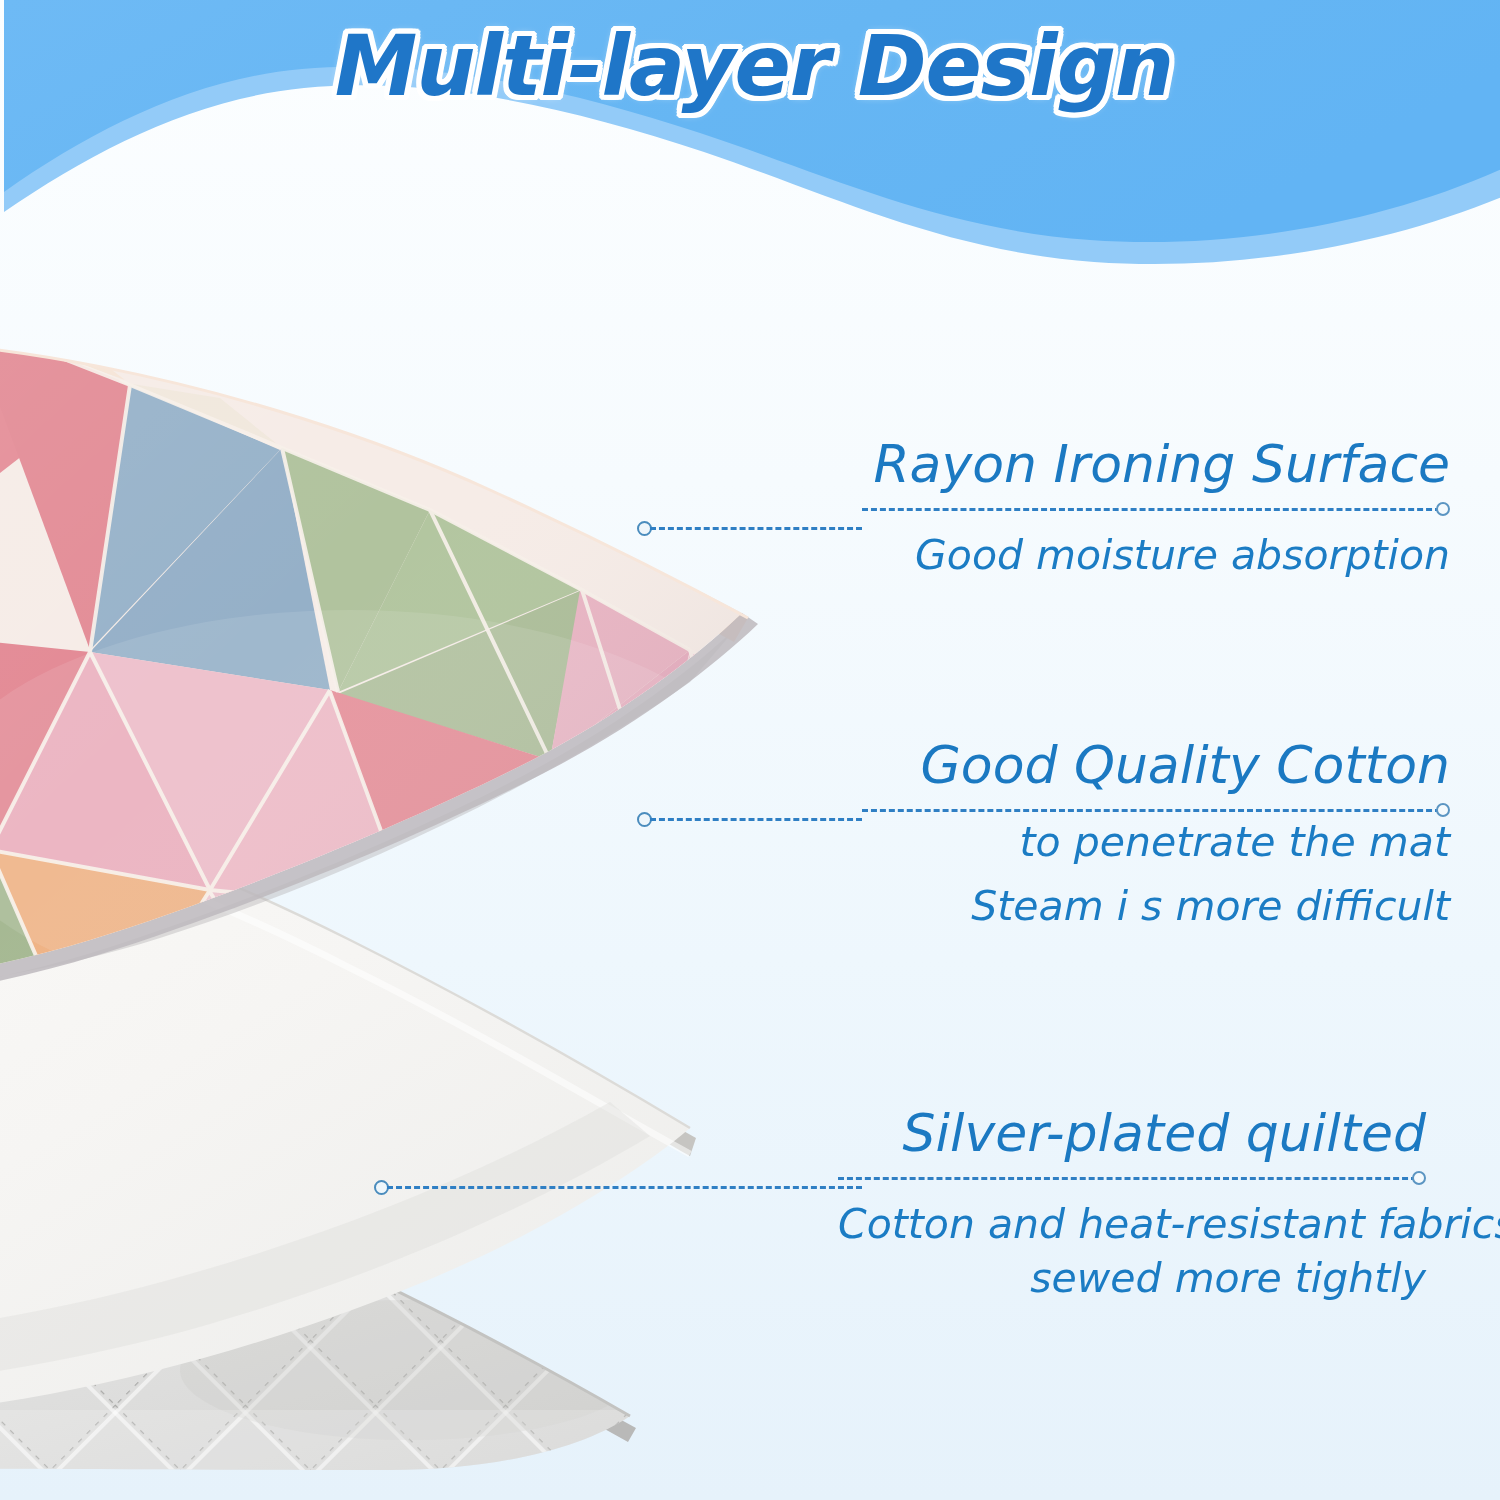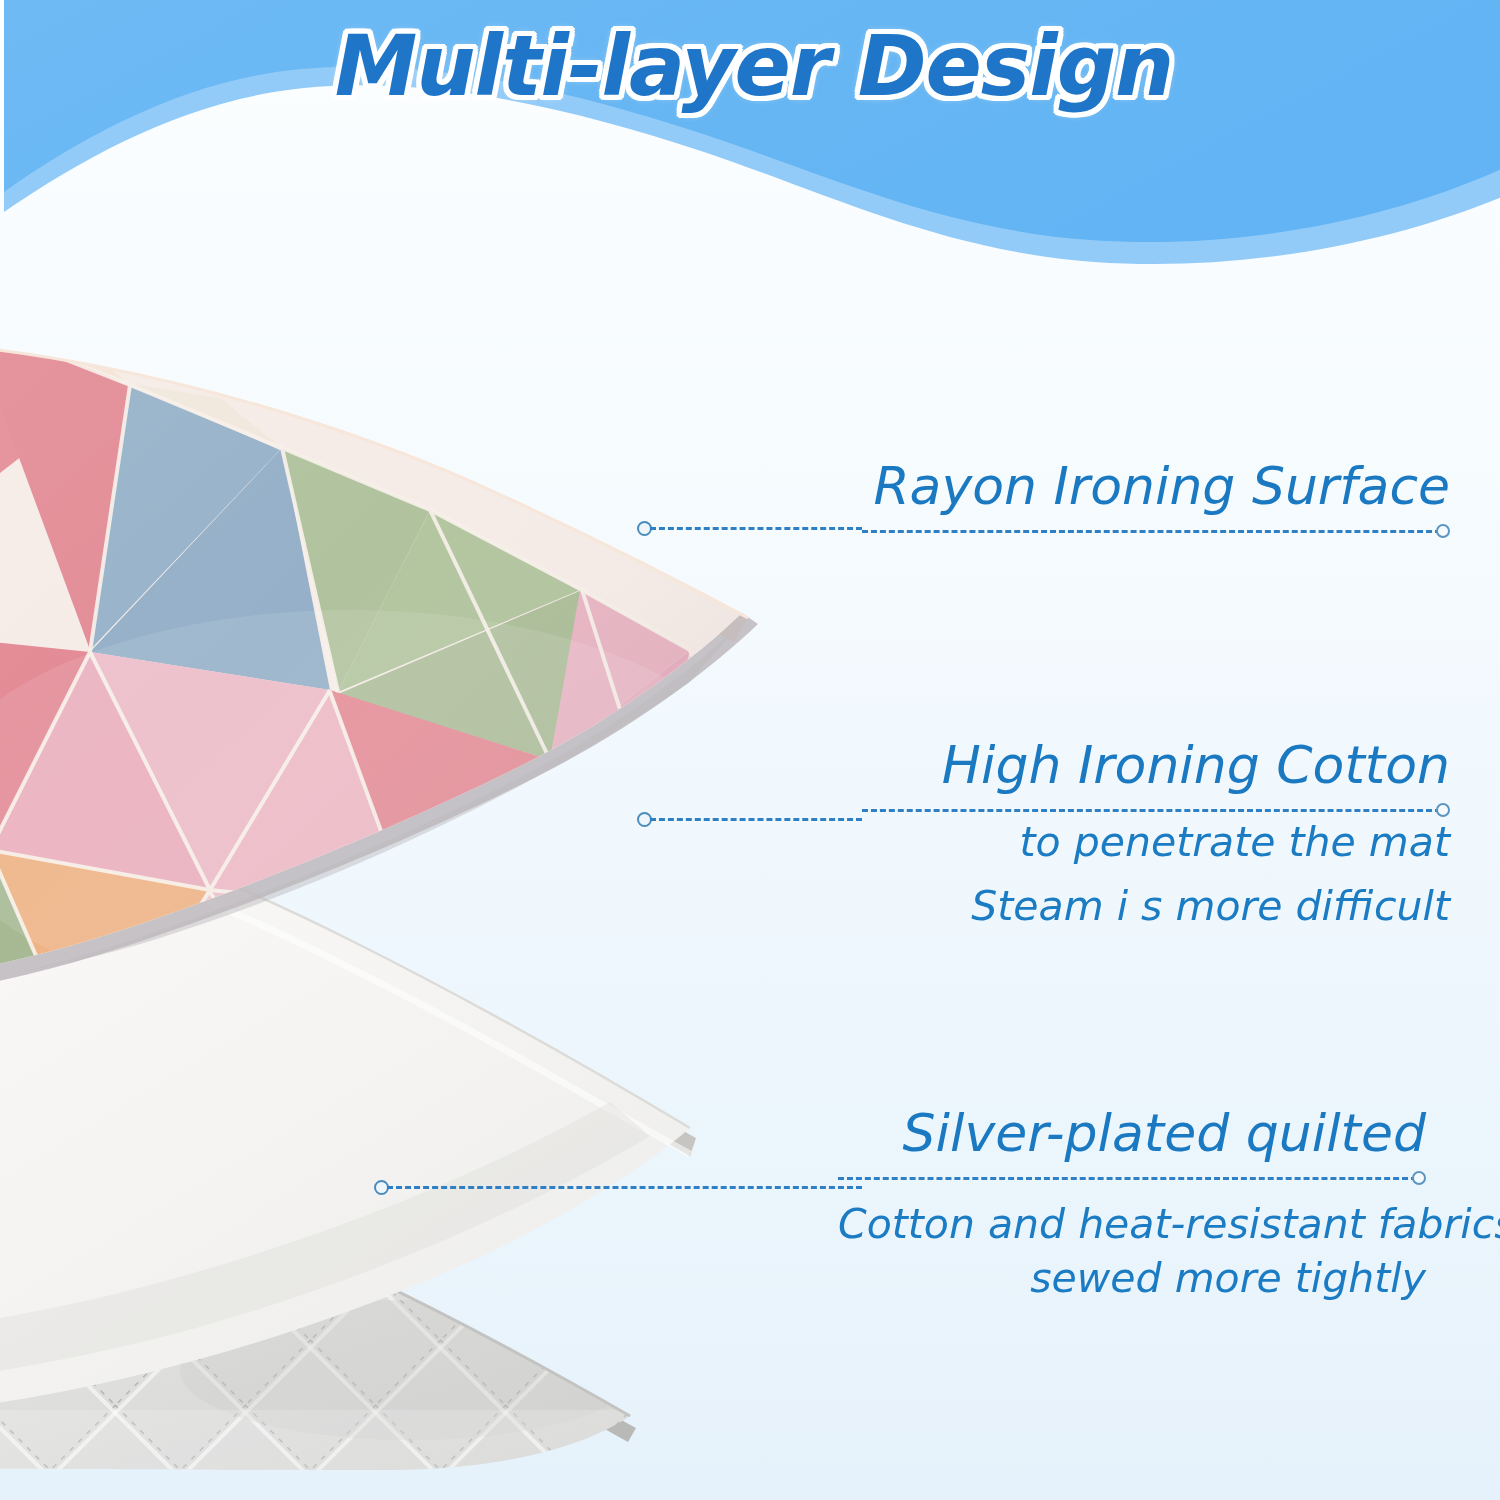--- a/index.html
+++ b/index.html
@@ -322,30 +322,31 @@
   <div class="leader" style="left:637px;top:812px;width:225px;">
     <span class="dot-left"></span>
     <span class="lead-dash"></span>
   </div>
 
   <div class="leader" style="left:374px;top:1180px;width:488px;">
     <span class="dot-left"></span>
     <span class="lead-dash"></span>
   </div>
 
-  <div class="callout" style="left:862px;top:459px;width:588px;">
+  <div class="callout" style="left:862px;top:437px;width:588px;">
     <div class="c-title">Rayon Ironing Surface</div>
     <div class="c-rule">
       <span class="dash"></span>
       <span class="dot-right"></span>
     </div>
+    <div class="c-sub">Good moisture absorption</div>
   </div>
 
   <div class="callout" style="left:862px;top:738px;width:588px;">
-    <div class="c-title">High Ironing Cotton</div>
+    <div class="c-title">Good Quality Cotton</div>
     <div class="c-rule">
       <span class="dash"></span>
       <span class="dot-right"></span>
     </div>
     <div class="c-sub" style="margin-top:0;">to penetrate the mat</div>
     <div class="c-sub">Steam i s more difficult</div>
   </div>
 
   <div class="callout" style="left:838px;top:1106px;width:588px;">
     <div class="c-title">Silver-plated quilted</div>

